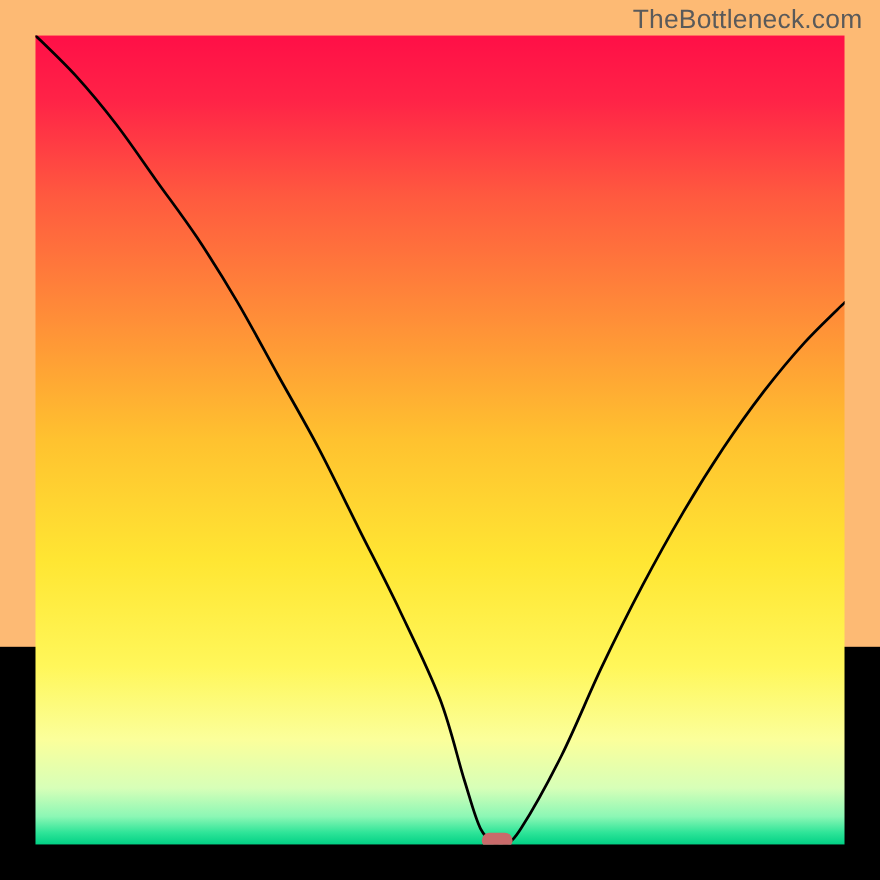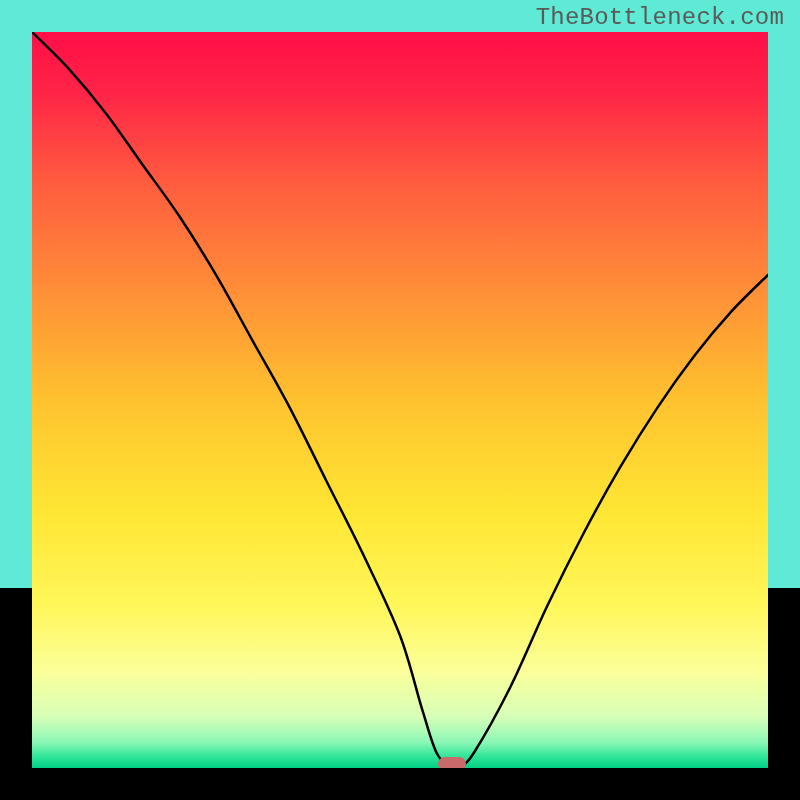--- a/index.html
+++ b/index.html
@@ -8,22 +8,21 @@
     width: 800px;
     height: 800px;
     background: #000;
     overflow: hidden;
     font-family: Arial, Helvetica, sans-serif;
   }
   .frame {
     position: relative;
     width: 800px;
     height: 588px;
-    background: #5eead4;
-    font-family: Liberation Mono, monospace;
+    background: #fdba74;
   }
   .watermark {
     position: absolute;
     top: 4px;
     right: 16px;
     color: #5a5a5a;
     font-size: 24px;
     font-weight: 500;
     letter-spacing: 0.2px;
     z-index: 10;

